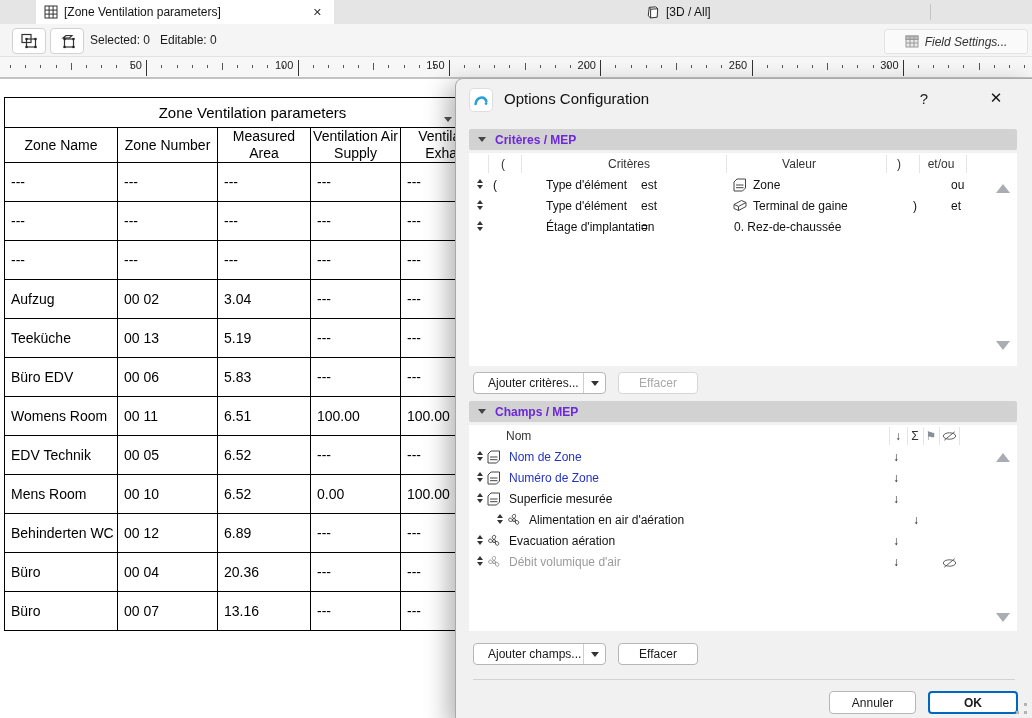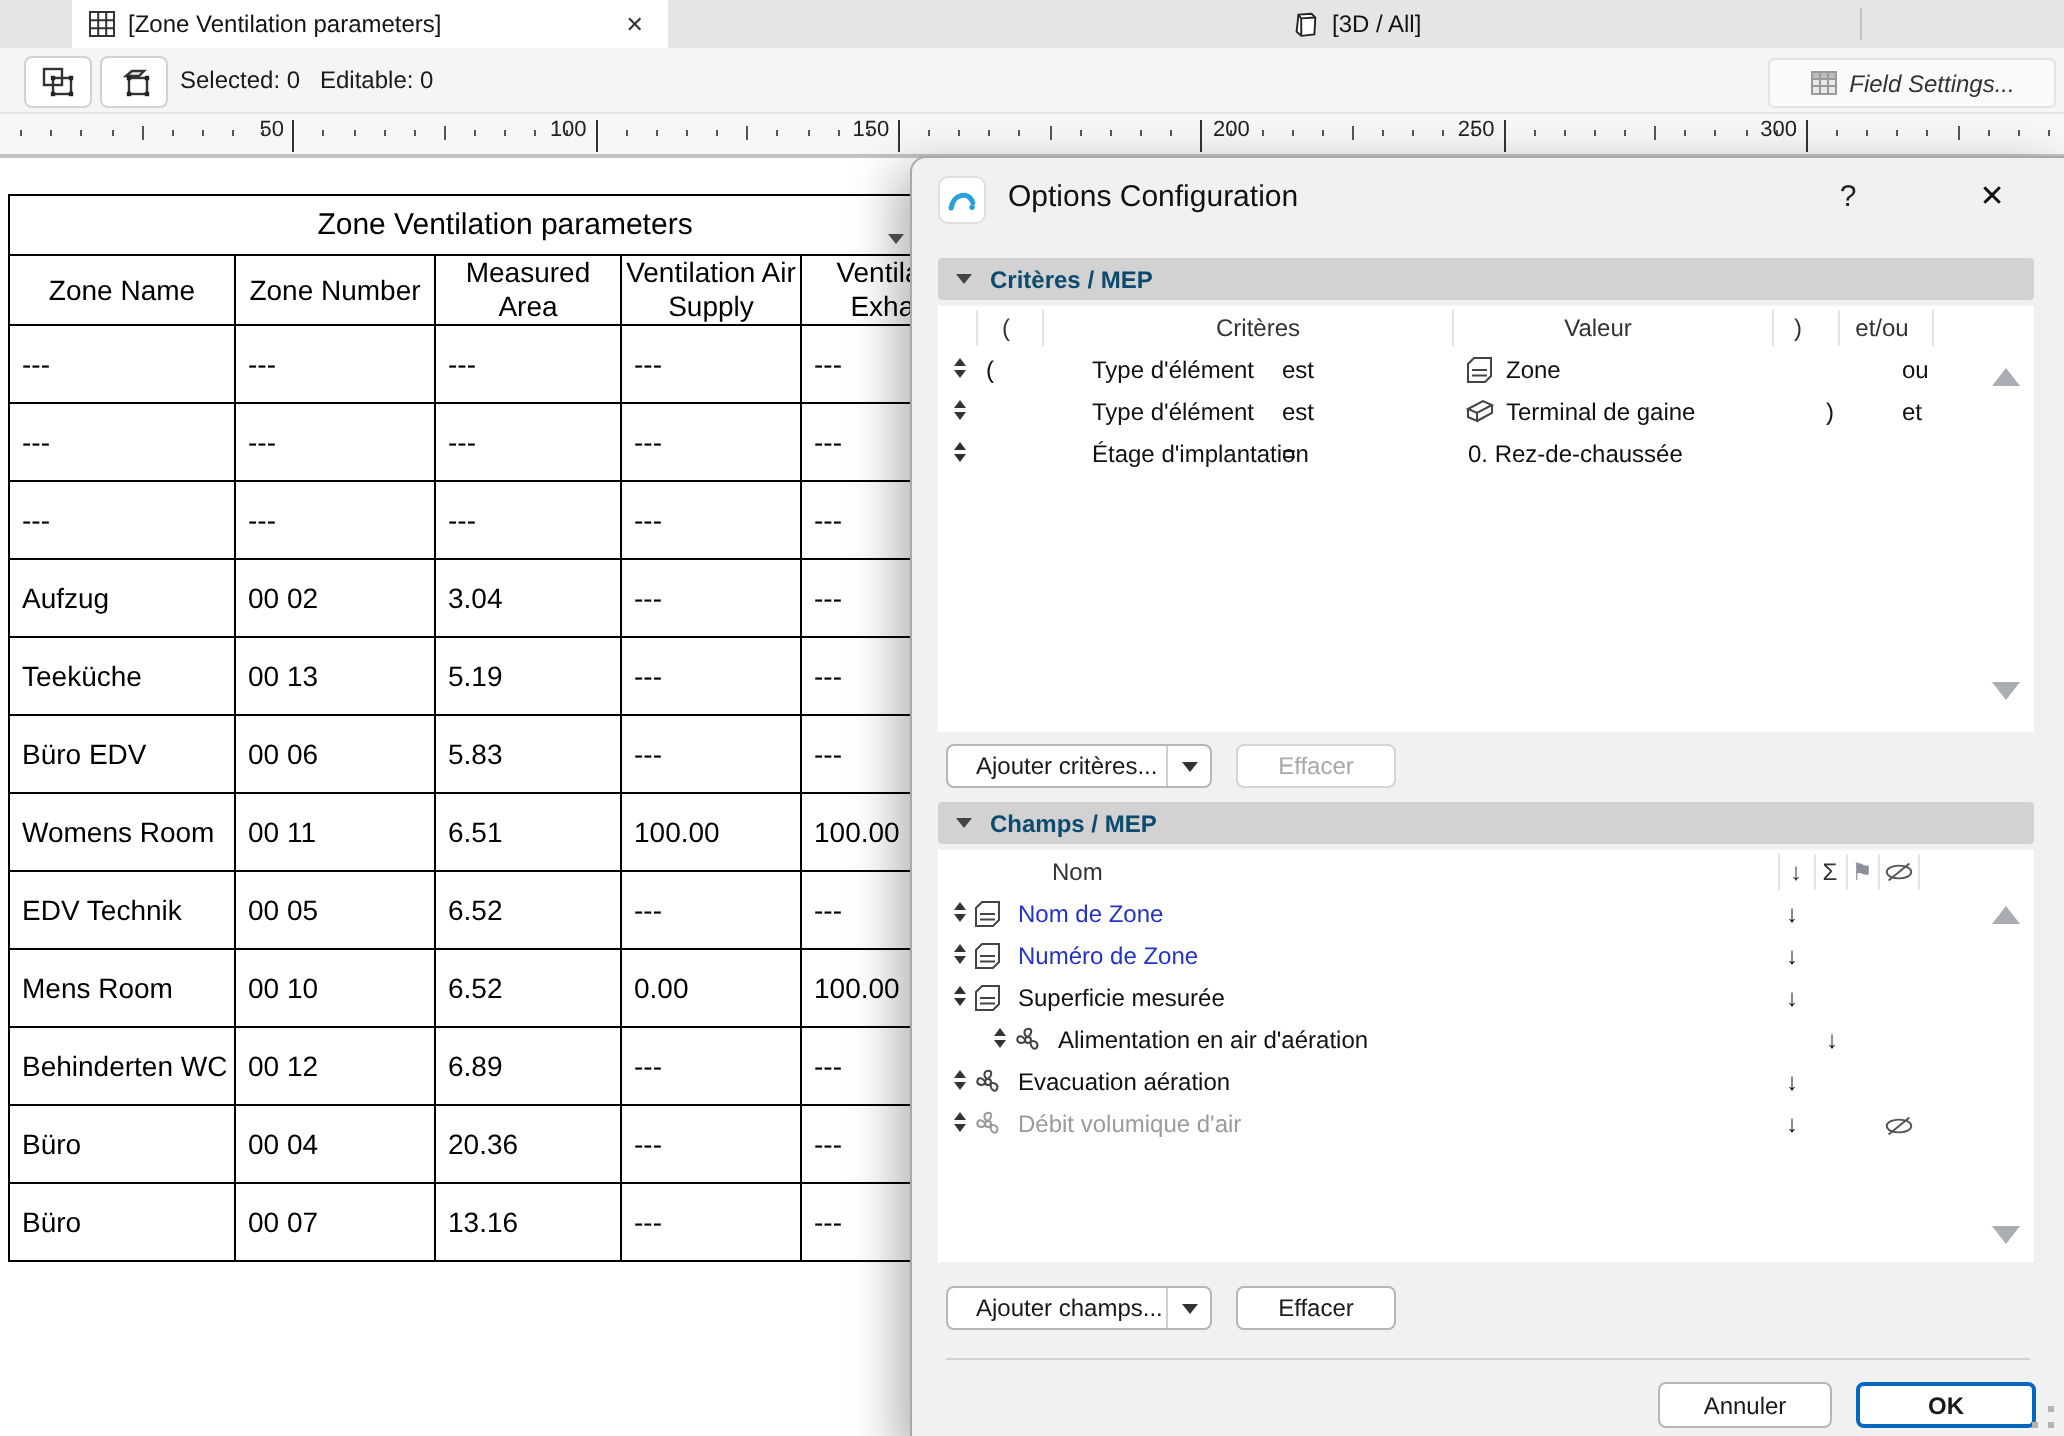--- a/index.html
+++ b/index.html
@@ -51,21 +51,21 @@
           border:1px solid #a9a9a9;border-radius:8px 0 0 0;box-sizing:border-box;
           box-shadow:-7px 7px 24px rgba(0,0,0,.30);}
   .dlg-logo{position:absolute;left:13px;top:9px;width:22px;height:22px;background:#fff;
             border:1px solid #dedede;border-radius:5px;display:flex;align-items:center;justify-content:center;}
   .dlg-title{position:absolute;left:48px;top:11px;font-size:15px;color:#111;}
   .dlg-help{position:absolute;left:458px;top:11px;width:20px;text-align:center;font-size:15px;color:#222;}
   .dlg-close{position:absolute;left:528px;top:10px;width:24px;text-align:center;font-size:15px;color:#111;}
 
   .sect{position:absolute;left:13px;width:548px;height:21px;background:#d2d2d2;border-radius:2px;
         display:flex;align-items:center;gap:9px;padding-left:9px;box-sizing:border-box;
-        font-size:12px;font-weight:bold;color:#0c4a6e;}
+        font-size:12px;font-weight:bold;color:#6d28d9;}
   .sect-caret{width:0;height:0;border-left:4px solid transparent;border-right:4px solid transparent;
               border-top:5px solid #444;}
 
   .panel{position:absolute;left:13px;width:548px;background:#fff;}
   .chead{position:absolute;left:0;top:0;width:100%;height:22px;font-size:12px;color:#333;}
   .chead span{position:absolute;top:4px;transform:translateX(-50%);white-space:nowrap;}
   .vsep{position:absolute;top:2px;width:1px;height:18px;background:#e4e4e4;}
 
   .crow{position:absolute;left:0;width:100%;height:21px;font-size:12px;color:#111;}
   .crow span{position:absolute;top:3px;white-space:nowrap;}
@@ -232,21 +232,21 @@
       <div class="tick minor" style="left: 933.1px;"></div>
       <div class="tick minor" style="left: 948.2px;"></div>
       <div class="tick minor" style="left: 963.3px;"></div>
       <div class="tick mid" style="left: 978.5px;"></div>
       <div class="tick minor" style="left: 993.6px;"></div>
       <div class="tick minor" style="left: 1008.7px;"></div>
       <div class="tick minor" style="left: 1023.8px;"></div>
       <div class="rlabel" style="left: 118px;">50</div>
       <div class="rlabel" style="left: 269.3px;">100</div>
       <div class="rlabel" style="left: 420.6px;">150</div>
-      <div class="rlabel" style="left: 571.9px; margin-left: 29px;">200</div>
+      <div class="rlabel" style="left: 571.9px;">200</div>
       <div class="rlabel" style="left: 723.2px;">250</div>
       <div class="rlabel" style="left: 874.5px;">300</div>
     </div>
 
   <table class="ztable">
     <colgroup>
         <col style="width:113px">
         <col style="width:100px">
         <col style="width:93px">
         <col style="width:90px">
@@ -449,21 +449,21 @@
       <span>Champs / MEP</span>
     </div>
 
     <div class="panel" style="top:346px;height:206px;">
       <div class="chead">
         <div class="vsep" style="left:420px;"></div>
           <div class="vsep" style="left:438px;"></div>
         <div class="vsep" style="left:454px;"></div>
           <div class="vsep" style="left:470px;"></div>
         <div class="vsep" style="left:490px;"></div>
-        <span style="left:37px;transform:none;margin-left:20px;">Nom</span>
+        <span style="left:37px;transform:none;">Nom</span>
         <span style="left:429px;">↓</span>
         <span style="left:446px;">Σ</span>
         <span style="left:462px;color:#8a8f98;">⚑</span>
         <svg style="position:absolute;left:472px;top:5px;" width="17" height="12" viewBox="0 0 18 12">
             <ellipse cx="9" cy="6" rx="6.5" ry="3.4" fill="none" stroke="#555"></ellipse>
             <line x1="3.5" y1="10.5" x2="14.5" y2="1.5" stroke="#555"></line>
           </svg>
       </div>
 
       <div class="crow" style="top:22px;">

